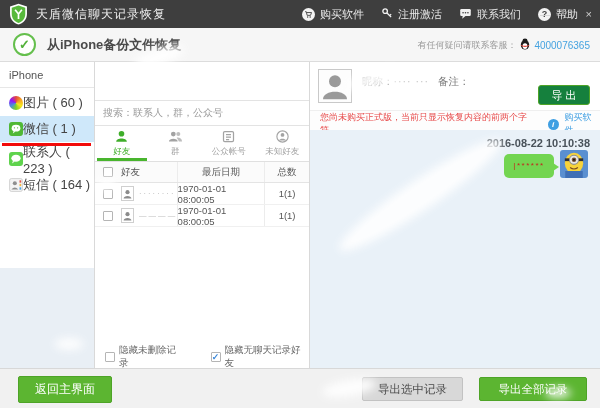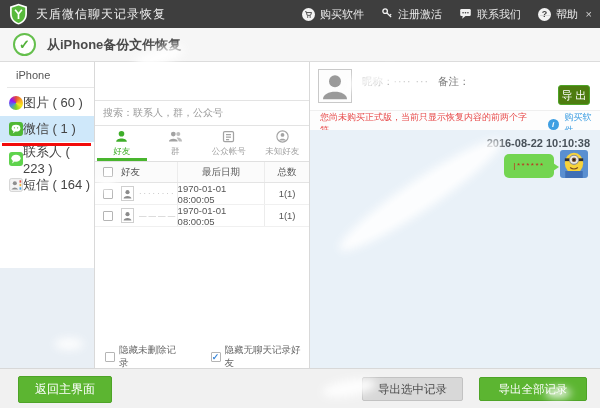--- a/index.html
+++ b/index.html
@@ -18,21 +18,21 @@
 
   
   .subheader { position:absolute; left:0; top:28px; width:600px; height:34px; background:#f6f6f6; border-bottom:1px solid #dcdcdc; }
   .check-badge { position:absolute; left:13px; top:5px; width:23px; height:23px; border:2px solid #65bf4d; border-radius:50%; background:#fff; color:#53b13a; font-size:13px; font-weight:bold; text-align:center; line-height:20px; }
   .sh-title { position:absolute; left:47px; top:0; height:34px; line-height:34px; font-size:13px; font-weight:bold; color:#4a4a4a; }
   .sh-support { position:absolute; right:10px; top:0; height:34px; display:flex; align-items:center; gap:3px; font-size:9px; color:#999; }
   .qq-num { color:#46a3e0; font-size:10px; }
 
   
   .sidebar { position:absolute; left:0; top:62px; width:95px; height:306px; background:#fff; border-right:1px solid #d9d9d9; }
-  .sb-header { height:26px; line-height:26px; padding-left:9px; font-size:11px; color:#555; border-bottom:1px solid #e7e7e7;margin-left:7px; }
+  .sb-header { height:26px; line-height:26px; padding-left:9px; font-size:11px; color:#555; border-bottom:1px solid #e7e7e7; }
   .sb-item { height:26px; display:flex; align-items:center; gap:0; padding-left:9px; font-size:13px; color:#444; cursor:pointer; }
   .sb-item.selected { background:#cfe8fa; }
   .sb-ic { width:14px; height:14px; flex:0 0 auto; display:inline-block; }
   .photos-ic { border-radius:50%; background:conic-gradient(#e4493e,#f5a623,#f8e71c,#7ed321,#4a90d9,#9013fe,#e4493e); }
   .sb-filler { position:absolute; left:0; top:143px; width:94px; height:163px; background:#e9eff5; margin-top:63px; }
 
   
   .mid { position:absolute; left:95px; top:62px; width:215px; height:306px; background:#fff; border-right:1px solid #d9d9d9; }
   .mid-head { position:absolute; left:0; top:0; width:100%; height:38px; }
   .avatar-sm { position:absolute; left:10px; top:7px; width:30px; height:30px; border-radius:2px; overflow:hidden; }
@@ -56,21 +56,21 @@
   .checkbox.checked::after { content:"✓"; font-weight:bold; }
   .avatar-xs { width:13px; height:15px; border:1px solid #cfcfcf; background:#fff; display:inline-flex; align-items:flex-end; justify-content:center; }
   .filters { position:absolute; left:0; top:282px; width:100%; display:flex; gap:26px; padding-left:10px; font-size:9.5px; color:#666; }
   .filter { display:flex; align-items:center; gap:4px; cursor:pointer; }
 
   
   .right { position:absolute; left:310px; top:62px; width:290px; height:306px; background:#fff; }
   .avatar-lg { position:absolute; left:8px; top:7px; width:34px; height:34px; border:1px solid #c9c9c9; background:#fdfdfd; overflow:hidden; }
   .r-nick { position:absolute; left:52px; top:13px; font-size:10.5px; color:#777; }
   .r-remark { position:absolute; left:128px; top:13px; font-size:10.5px; color:#777; }
-  .export-btn { position:absolute; right:10px; top:23px; width:32px; height:20px; background:#4d7c0f; border:1px solid #4ea427; border-radius:3px; color:#fff; font-size:11px; text-align:center; line-height:18px; cursor:pointer; }
+  .export-btn { position:absolute; right:10px; top:23px; width:52px; height:20px; background:#15803d; border:1px solid #4ea427; border-radius:3px; color:#fff; font-size:11px; text-align:center; line-height:18px; cursor:pointer; }
   .warnbar { position:absolute; left:0; top:48px; width:100%; height:28px; border-top:1px solid #efefef; border-bottom:1px solid #e7e7e7; background:#fdfdfd; display:flex; align-items:center; gap:6px; padding-left:10px; font-size:9px; }
   .warn-text { color:#e84c4c; }
   .info-ic { display:inline-flex; width:11px; height:11px; border-radius:50%; background:#3f9fe2; color:#fff; font-size:8px; font-style:italic; font-weight:bold; align-items:center; justify-content:center; }
   .buy-link { color:#3f9fe2; cursor:pointer; }
   .chat { position:absolute; left:0; top:68px; width:100%; height:238px; background:#e9f1f8; }
   .stamp { position:absolute; right:10px; top:7px; font-size:11px; font-weight:bold; color:#49525a; }
   .bubble { position:absolute; right:46px; top:24px; min-width:50px; height:24px; background:#73d551; border-radius:5px; color:#c2271d; font-size:8px; letter-spacing:1.5px; text-align:center; line-height:24px; }
   .bubble::after { content:""; position:absolute; right:-5px; top:9px; border-style:solid; border-width:4px 0 4px 6px; border-color:transparent transparent transparent #73d551; }
   .avatar-msg { position:absolute; right:12px; top:20px; width:28px; height:28px; border-radius:3px; overflow:hidden; }
 
@@ -143,20 +143,32 @@
     <div class="win-controls">
       <span>—</span>
       <span>□</span>
       <span>×</span>
     </div>
   </div>
 
   <div class="subheader">
     <span class="check-badge">✓</span>
     <span class="sh-title">从iPhone备份文件恢复</span>
+    <span class="sh-support">
+      <span>有任何疑问请联系客服：</span>
+      <span>
+        <svg viewBox="0 0 16 16" width="12" height="12">
+            <ellipse cx="8" cy="9.2" rx="5.6" ry="6.2" fill="#1c1c1c"></ellipse>
+            <ellipse cx="8" cy="10.8" rx="3.2" ry="3.8" fill="#fff"></ellipse>
+            <ellipse cx="8" cy="3.6" rx="3.4" ry="2.8" fill="#1c1c1c"></ellipse>
+            <path d="M2.8 9.8 Q8 12.6 13.2 9.8" stroke="#e23b30" stroke-width="1.4" fill="none"></path>
+          </svg>
+      </span>
+      <span class="qq-num">4000076365</span>
+    </span>
   </div>
 
   <div class="sidebar">
     <div class="sb-header">iPhone</div>
     <div class="sb-item" style="margin-top:2px;">
       <span class="sb-ic photos-ic"></span>
       <span>图片 ( 60 )</span>
     </div>
     <div class="sb-item selected">
       <span class="sb-ic">

